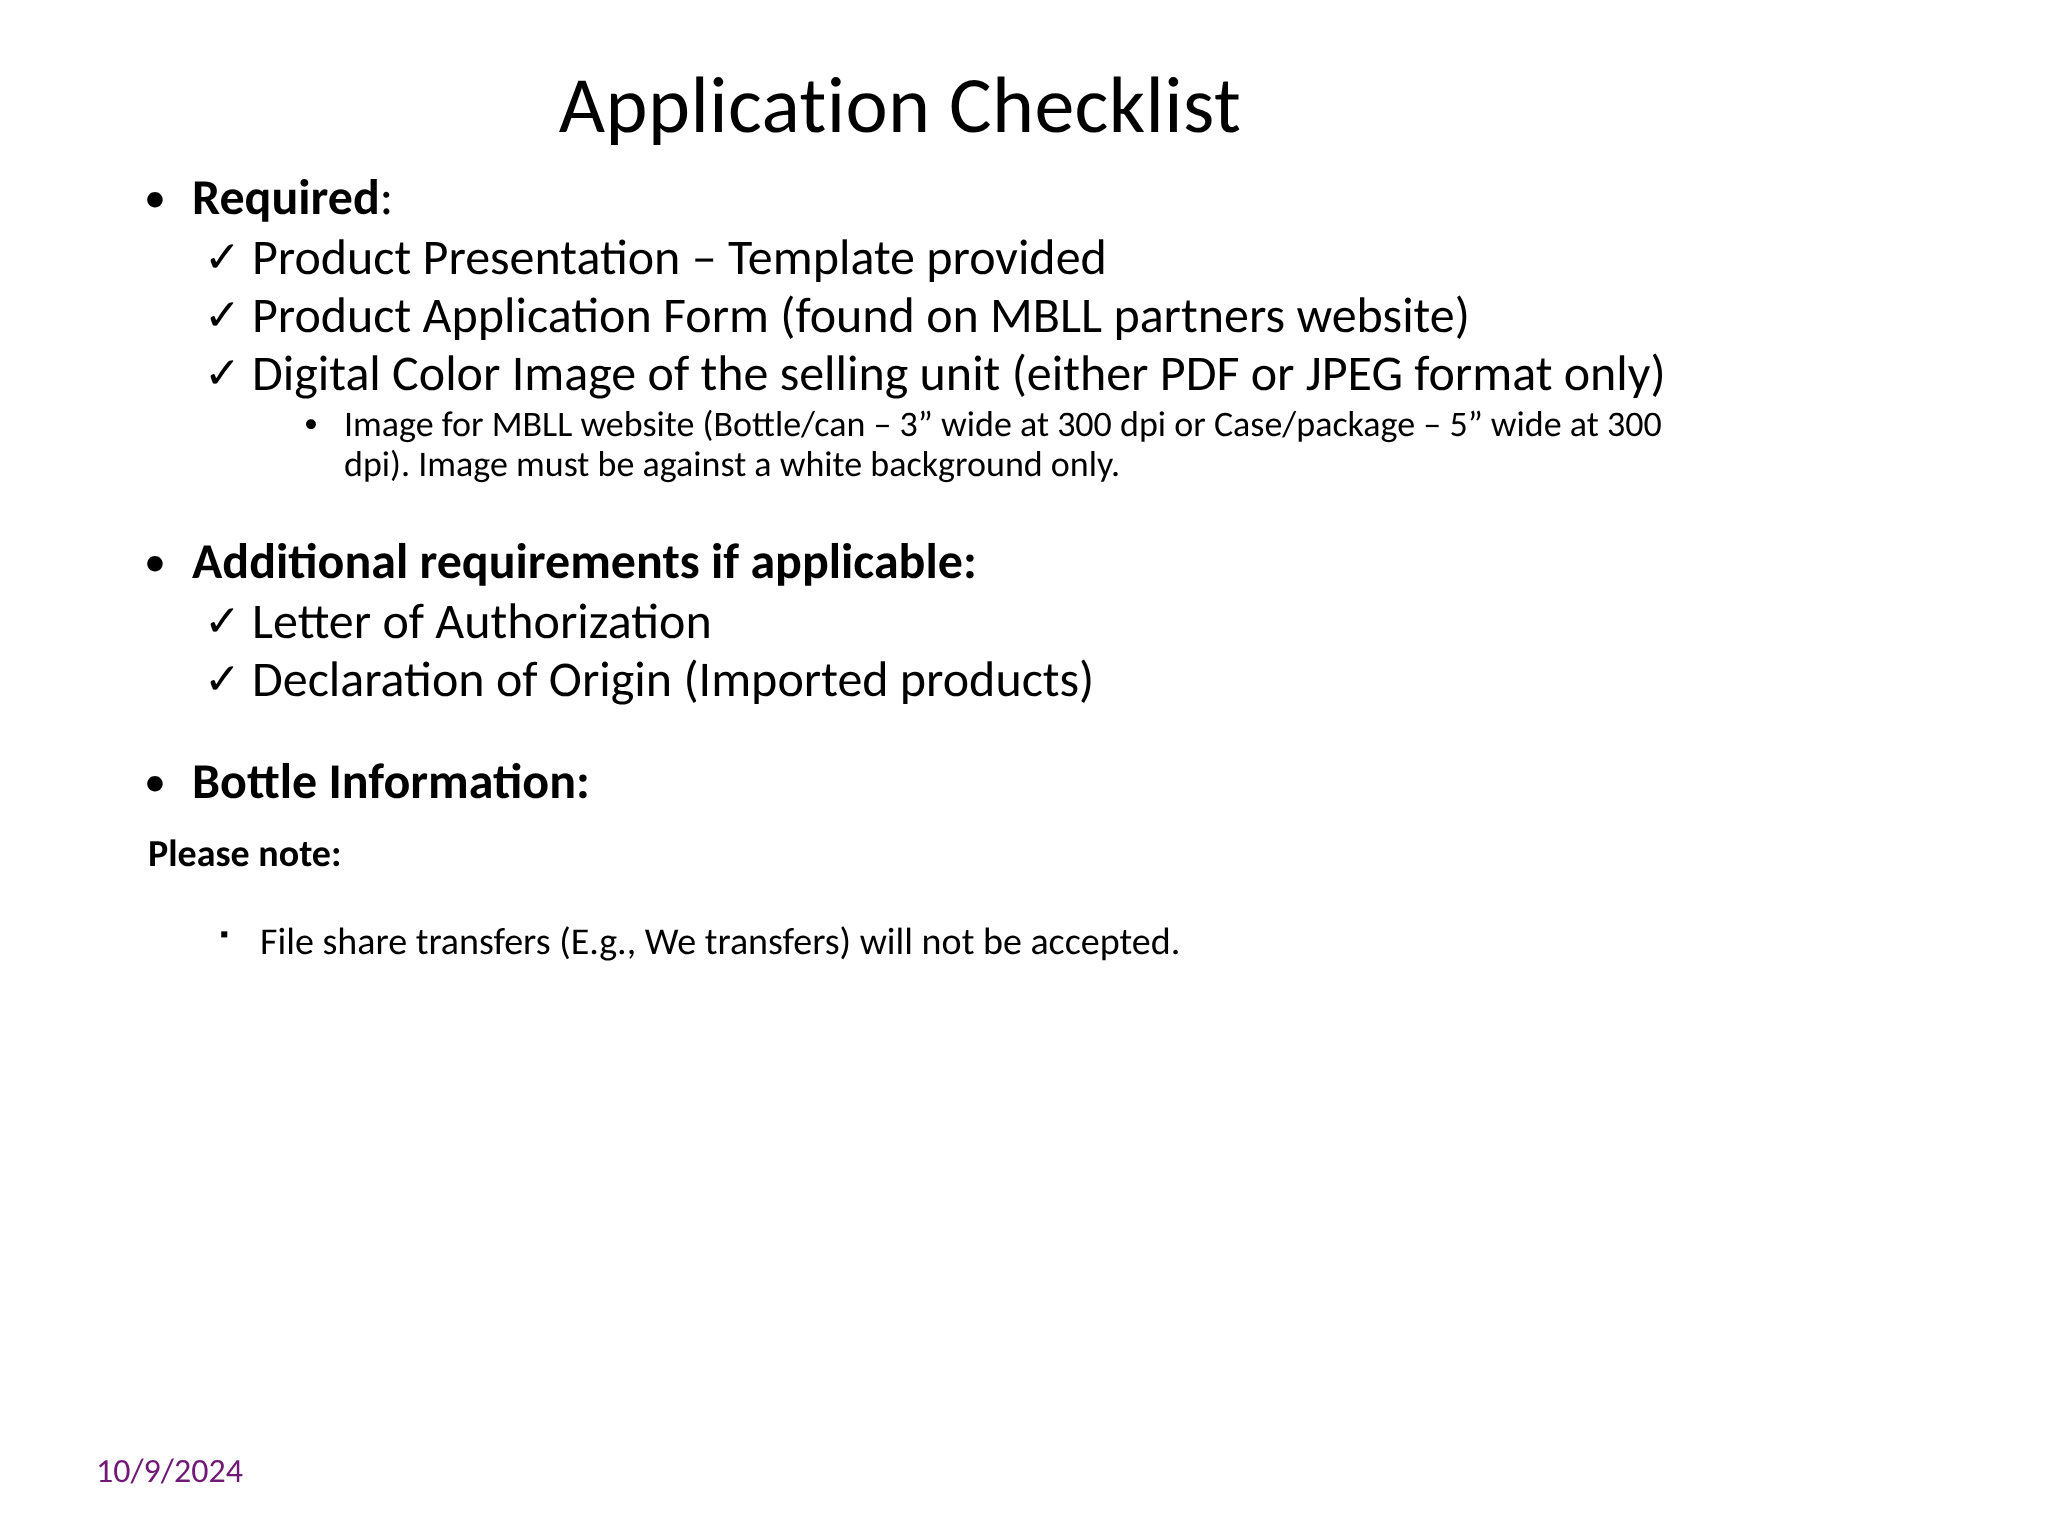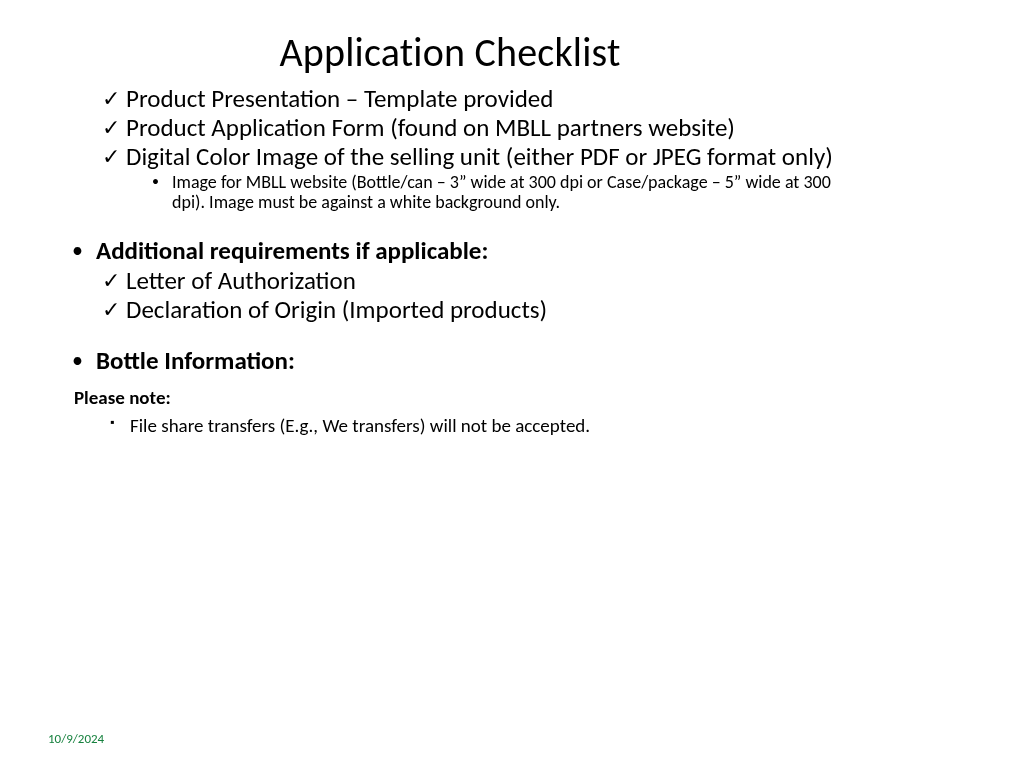--- a/index.html
+++ b/index.html
@@ -53,48 +53,51 @@
   .lvl3::before {
     content: "•"; position: absolute; left: 92px; top: 0;
     font-size: 14px; line-height: 1.35;
   }
 
   .gap { height: 22px; }
 
   .note-block { margin-top: 14px; }
   .note-heading {
     font-size: 19px; font-weight: 700;
-    padding-left: 14px; margin-bottom: 6px;
+    padding-left: 14px; margin-bottom: 22px;
   }
   .note-item {
     font-size: 19px; padding-left: 70px; position: relative;
     line-height: 1.25; margin-bottom: 3px;
   }
   .note-item::before {
     content: "▪"; position: absolute; left: 50px; top: 1px; font-size: 12px;
   }
 
   .footer-date {
     position: absolute;
     left: 48px; bottom: 22px;
-    font-size: 13px;
-    color: #15803d;
+    font-size: 17px;
+    color: #701a75;
     text-align: center;
   }
 </style>
 </head>
 <body>
 
 <div class="slide">
 
   <h1 class="title">Application Checklist</h1>
 
   <div class="body">
 
     <ul>
+      <li class="lvl1">
+        <span class="strong">Required</span><span>:</span>
+      </li>
       <li class="lvl2">Product Presentation – Template provided</li>
       <li class="lvl2">Product Application Form (found on MBLL partners website)</li>
       <li class="lvl2">Digital Color Image of the selling unit (either PDF or JPEG format only)</li>
       <li class="lvl3">Image for MBLL website (Bottle/can – 3” wide at 300 dpi or Case/package – 5” wide at 300 dpi). Image must be against a white background only.</li>
     </ul>
 
     <div class="gap"></div>
 
     <ul>
       <li class="lvl1">

